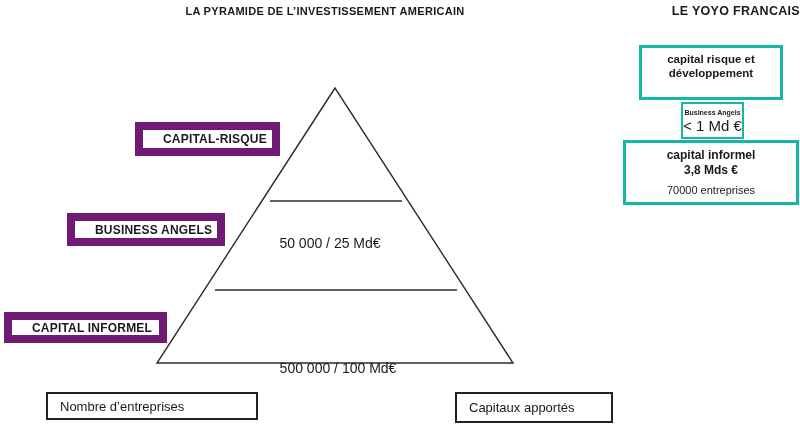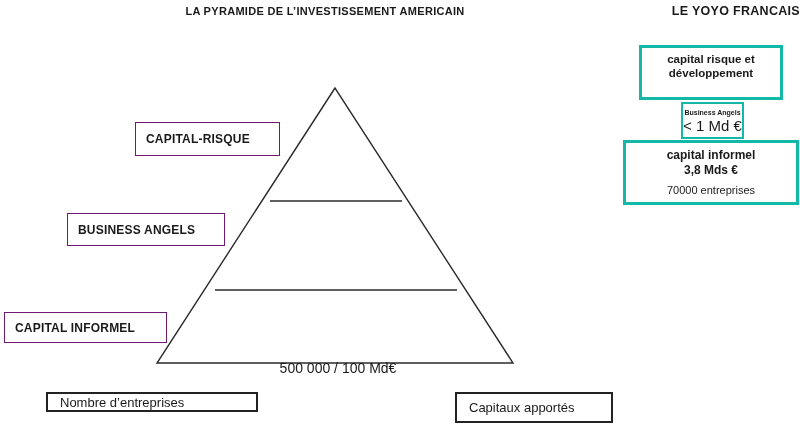--- a/index.html
+++ b/index.html
@@ -48,45 +48,45 @@
     left: 240px; top: 235px; width: 180px;
     font-size: 14px; font-weight: 500;
   }
   .tier-value.t3 {
     left: 238px; top: 314px; width: 200px;
     font-size: 14px; font-weight: 400; margin-top: 46px;
   }
 
   
   .label-box {
-    border: 1px solid #701a75;
+    border: 8px solid #701a75;
     background: #ffffff;
     display: flex;
     align-items: center;
-    padding-left: 10px;
+    padding-left: 20px;
     font-size: 12px;
     font-weight: bold;
     letter-spacing: 0.2px;
     white-space: nowrap;
   }
   .label-box.lb1 { left: 135px; top: 122px; width: 145px; height: 34px; }
   .label-box.lb2 { left: 67px;  top: 213px; width: 158px; height: 33px; }
   .label-box.lb3 { left: 4px;   top: 312px; width: 163px; height: 31px; }
 
   
   .axis-box {
     border: 2px solid #222222;
     background: #ffffff;
     display: flex;
     align-items: center;
     padding-left: 12px;
     font-size: 13px;
     white-space: nowrap;
   }
-  .axis-box.ab-left  { left: 46px;  top: 392px; width: 212px; height: 20px; }
+  .axis-box.ab-left  { left: 46px;  top: 392px; width: 212px; height: 28px; }
   .axis-box.ab-right { left: 455px; top: 392px; width: 158px; height: 31px; }
 
   
   .yoyo-box {
     border: 3px solid #14b8a6;
     background: #ffffff;
     text-align: center;
   }
   .yoyo-box.yb1 {
     left: 639px; top: 45px; width: 144px; height: 55px;
@@ -114,20 +114,21 @@
 
   <div class="abs title-left">LA PYRAMIDE DE L’INVESTISSEMENT AMERICAIN</div>
   <div class="abs title-right">LE YOYO FRANCAIS</div>
 
   <svg class="abs pyramid-svg" viewBox="0 0 800 427" xmlns="http://www.w3.org/2000/svg" aria-hidden="true">
     <polygon points="335,88 157,363 513,363" fill="none" stroke="#2b2b2b" stroke-width="1.4"></polygon>
     <line x1="270" y1="201" x2="402" y2="201" stroke="#2b2b2b" stroke-width="1.6"></line>
     <line x1="215" y1="290" x2="457" y2="290" stroke="#2b2b2b" stroke-width="1.6"></line>
   </svg>
 
+  <div class="abs tier-value t2">50 000 / 25 Md€</div>
   <div class="abs tier-value t3">500 000 / 100 Md€</div>
 
   <div class="abs label-box lb1">
     <span>CAPITAL-RISQUE</span>
   </div>
   <div class="abs label-box lb2">
     <span>BUSINESS ANGELS</span>
   </div>
   <div class="abs label-box lb3">
     <span>CAPITAL INFORMEL</span>

